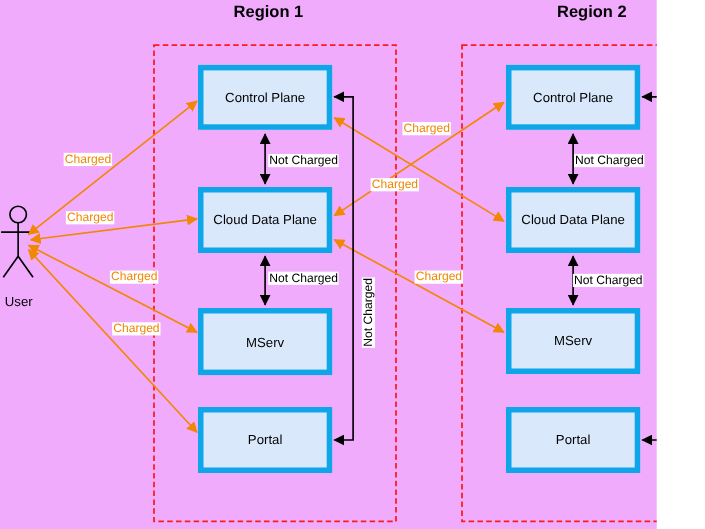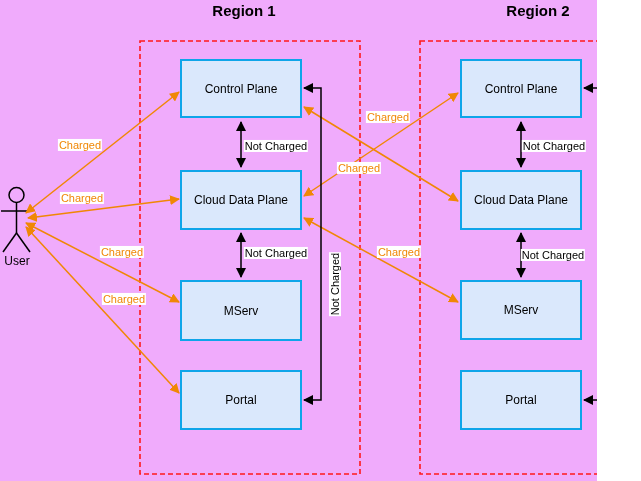--- a/index.html
+++ b/index.html
@@ -6,21 +6,21 @@
   #canvas{
     position:relative;width:597px;height:481px;background:#f0abfc;
     font-family:"Liberation Sans",sans-serif;overflow:hidden;
   }
   #wires{position:absolute;left:0;top:0;z-index:1;}
   .region-title{
     position:absolute;top:2px;width:220px;text-align:center;
     font-size:15px;font-weight:bold;color:#000;z-index:3;
   }
   .node{
-    position:absolute;width:122px;background:#dae8fc;border:2px solid #0ea5e9;
+    position:absolute;width:122px;background:#dae8fc;border:5px solid #0ea5e9;
     display:flex;align-items:center;justify-content:center;
     font-size:12px;color:#000;z-index:2;box-sizing:border-box;text-align:right;
   }
   .edge-label{
     position:absolute;transform:translate(-50%,-50%);white-space:nowrap;
     font-size:11px;z-index:3;background:#ffffff;padding:0 1px;line-height:1.1;
   }
   .charged{color:#f08705;font-weight:normal;}
   .notcharged{color:#000000;}
   .rot{transform:translate(-50%,-50%) rotate(-90deg);}
@@ -87,21 +87,21 @@
   <div class="node" style="left:180px;top:59px;height:59px;">Control Plane</div>
   <div class="node" style="left:180px;top:170px;height:60px;">Cloud Data Plane</div>
   <div class="node" style="left:180px;top:280px;height:61px;">MServ</div>
   <div class="node" style="left:180px;top:370px;height:60px;">Portal</div>
 
   <div class="node" style="left:460px;top:59px;height:59px;">Control Plane</div>
   <div class="node" style="left:460px;top:170px;height:60px;">Cloud Data Plane</div>
   <div class="node" style="left:460px;top:280px;height:60px;">MServ</div>
   <div class="node" style="left:460px;top:370px;height:60px;">Portal</div>
 
-  <div class="actor-label" style="left:17px;top:261px;">User</div>
+  <div class="actor-label" style="left:17px;top:274px;">User</div>
 
   <div class="edge-label charged" style="left:80px;top:145px;">Charged</div>
   <div class="edge-label charged" style="left:82px;top:198px;">Charged</div>
   <div class="edge-label charged" style="left:122px;top:252px;">Charged</div>
   <div class="edge-label charged" style="left:124px;top:299px;">Charged</div>
   <div class="edge-label charged" style="left:388px;top:117px;">Charged</div>
   <div class="edge-label charged" style="left:359px;top:168px;">Charged</div>
   <div class="edge-label charged" style="left:399px;top:252px;">Charged</div>
 
   <div class="edge-label notcharged" style="left:276px;top:146px;">Not Charged</div>

